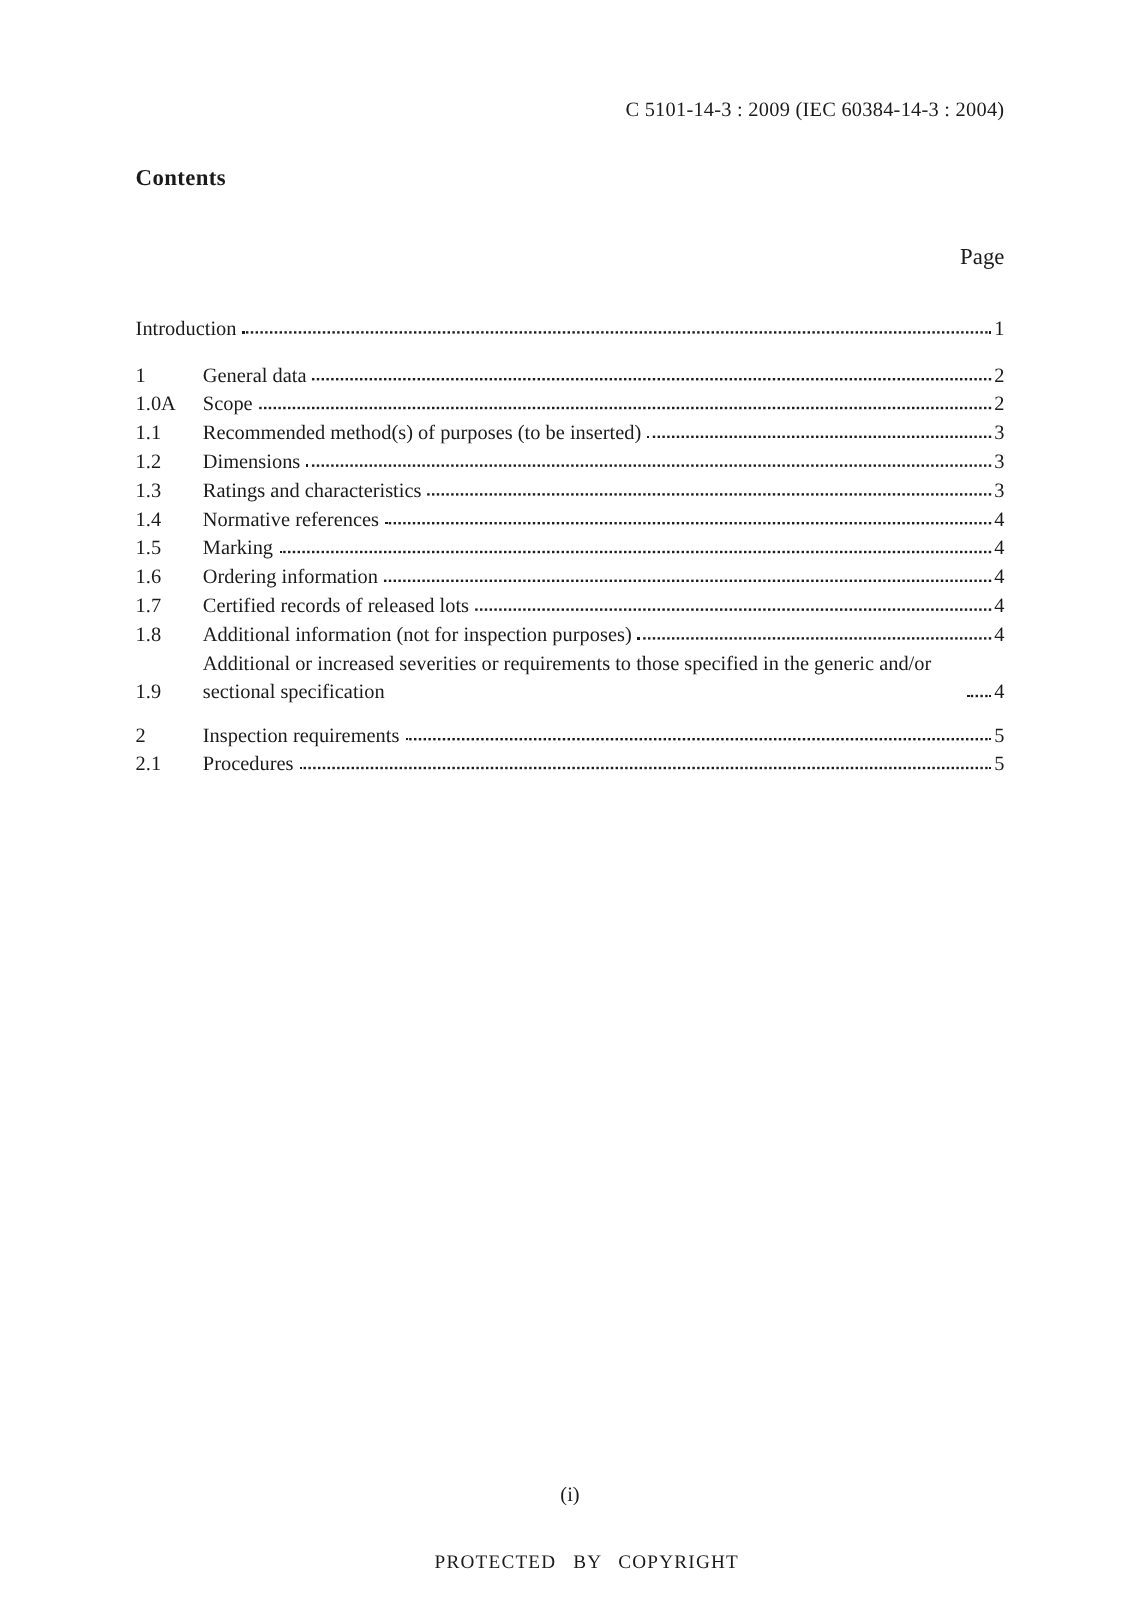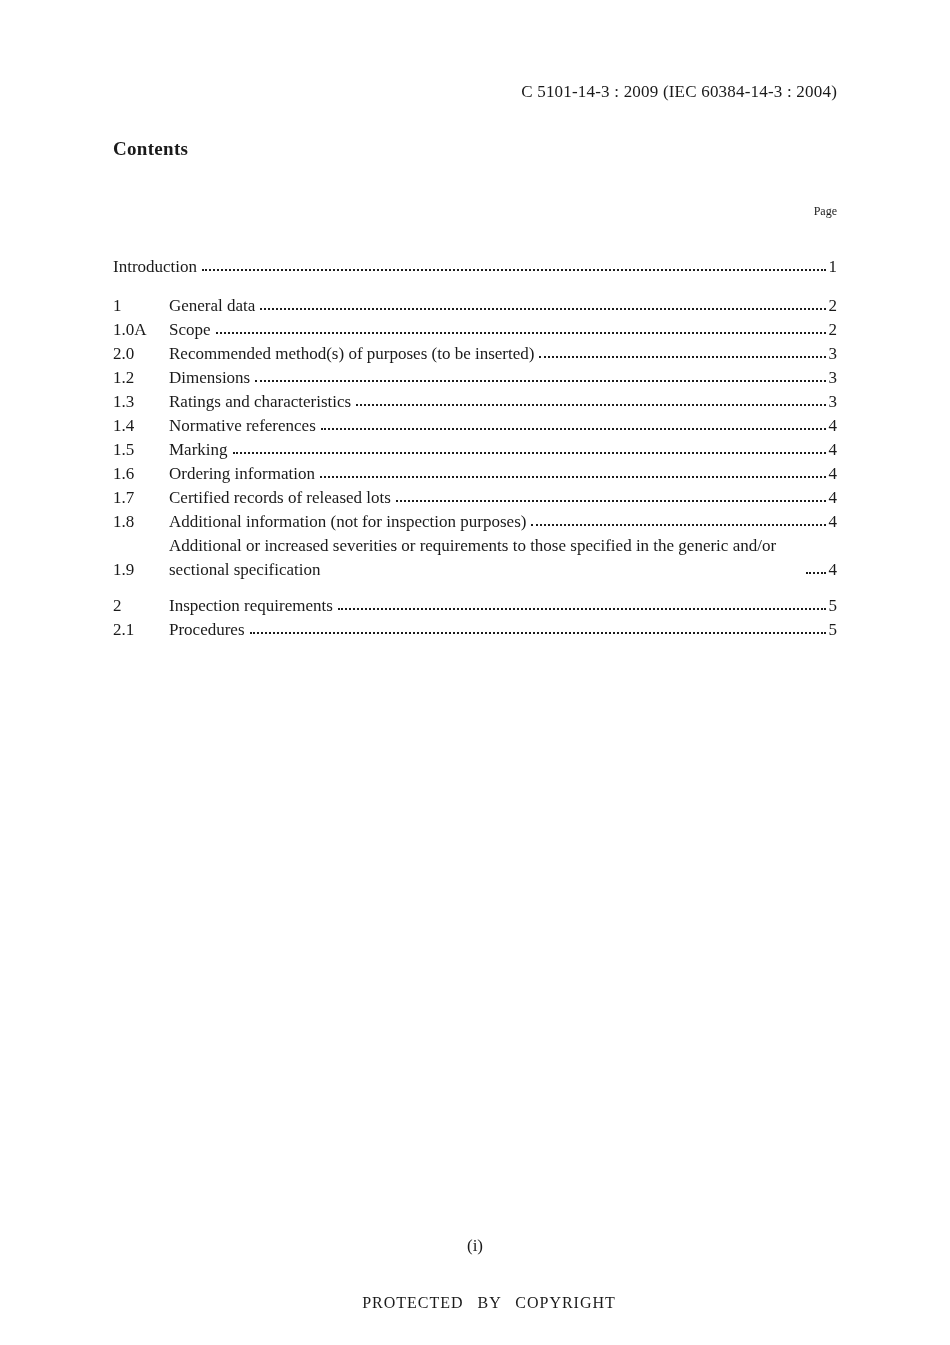--- a/index.html
+++ b/index.html
@@ -28,21 +28,21 @@
   .contents-title {
     text-align: left;
     font-weight: bold;
     font-size: 19px;
     margin-top: 36px;
     letter-spacing: 0.3px;
   }
   .page-col-label {
     text-align: right;
     margin-top: 44px;
-    font-size: 12px;
+    font-size: 19px;
   }
   .toc {
     margin-top: 36px;
   }
   .toc-row {
     display: flex;
     line-height: 24px;
     align-items: flex-end;
   }
   .toc-row .toc-num {
@@ -119,21 +119,21 @@
     </div>
 
     <div class="toc-row">
       <span class="toc-num">1.0A</span>
       <span class="toc-label">Scope</span>
       <span class="toc-leader"></span>
       <span class="toc-page">2</span>
     </div>
 
     <div class="toc-row">
-      <span class="toc-num">2.0</span>
+      <span class="toc-num">1.1</span>
       <span class="toc-label">Recommended method(s) of purposes (to be inserted)</span>
       <span class="toc-leader"></span>
       <span class="toc-page">3</span>
     </div>
 
     <div class="toc-row">
       <span class="toc-num">1.2</span>
       <span class="toc-label">Dimensions</span>
       <span class="toc-leader"></span>
       <span class="toc-page">3</span>

